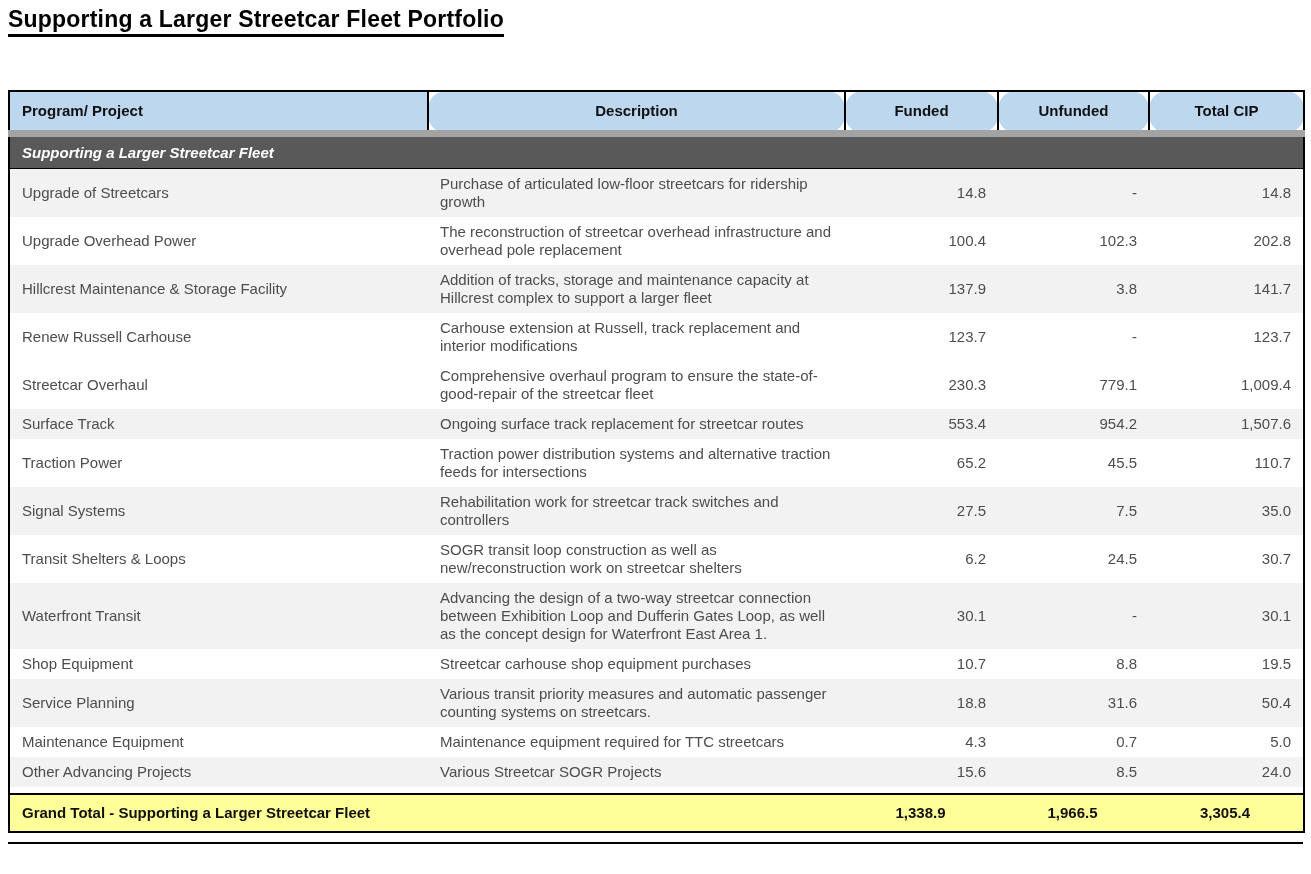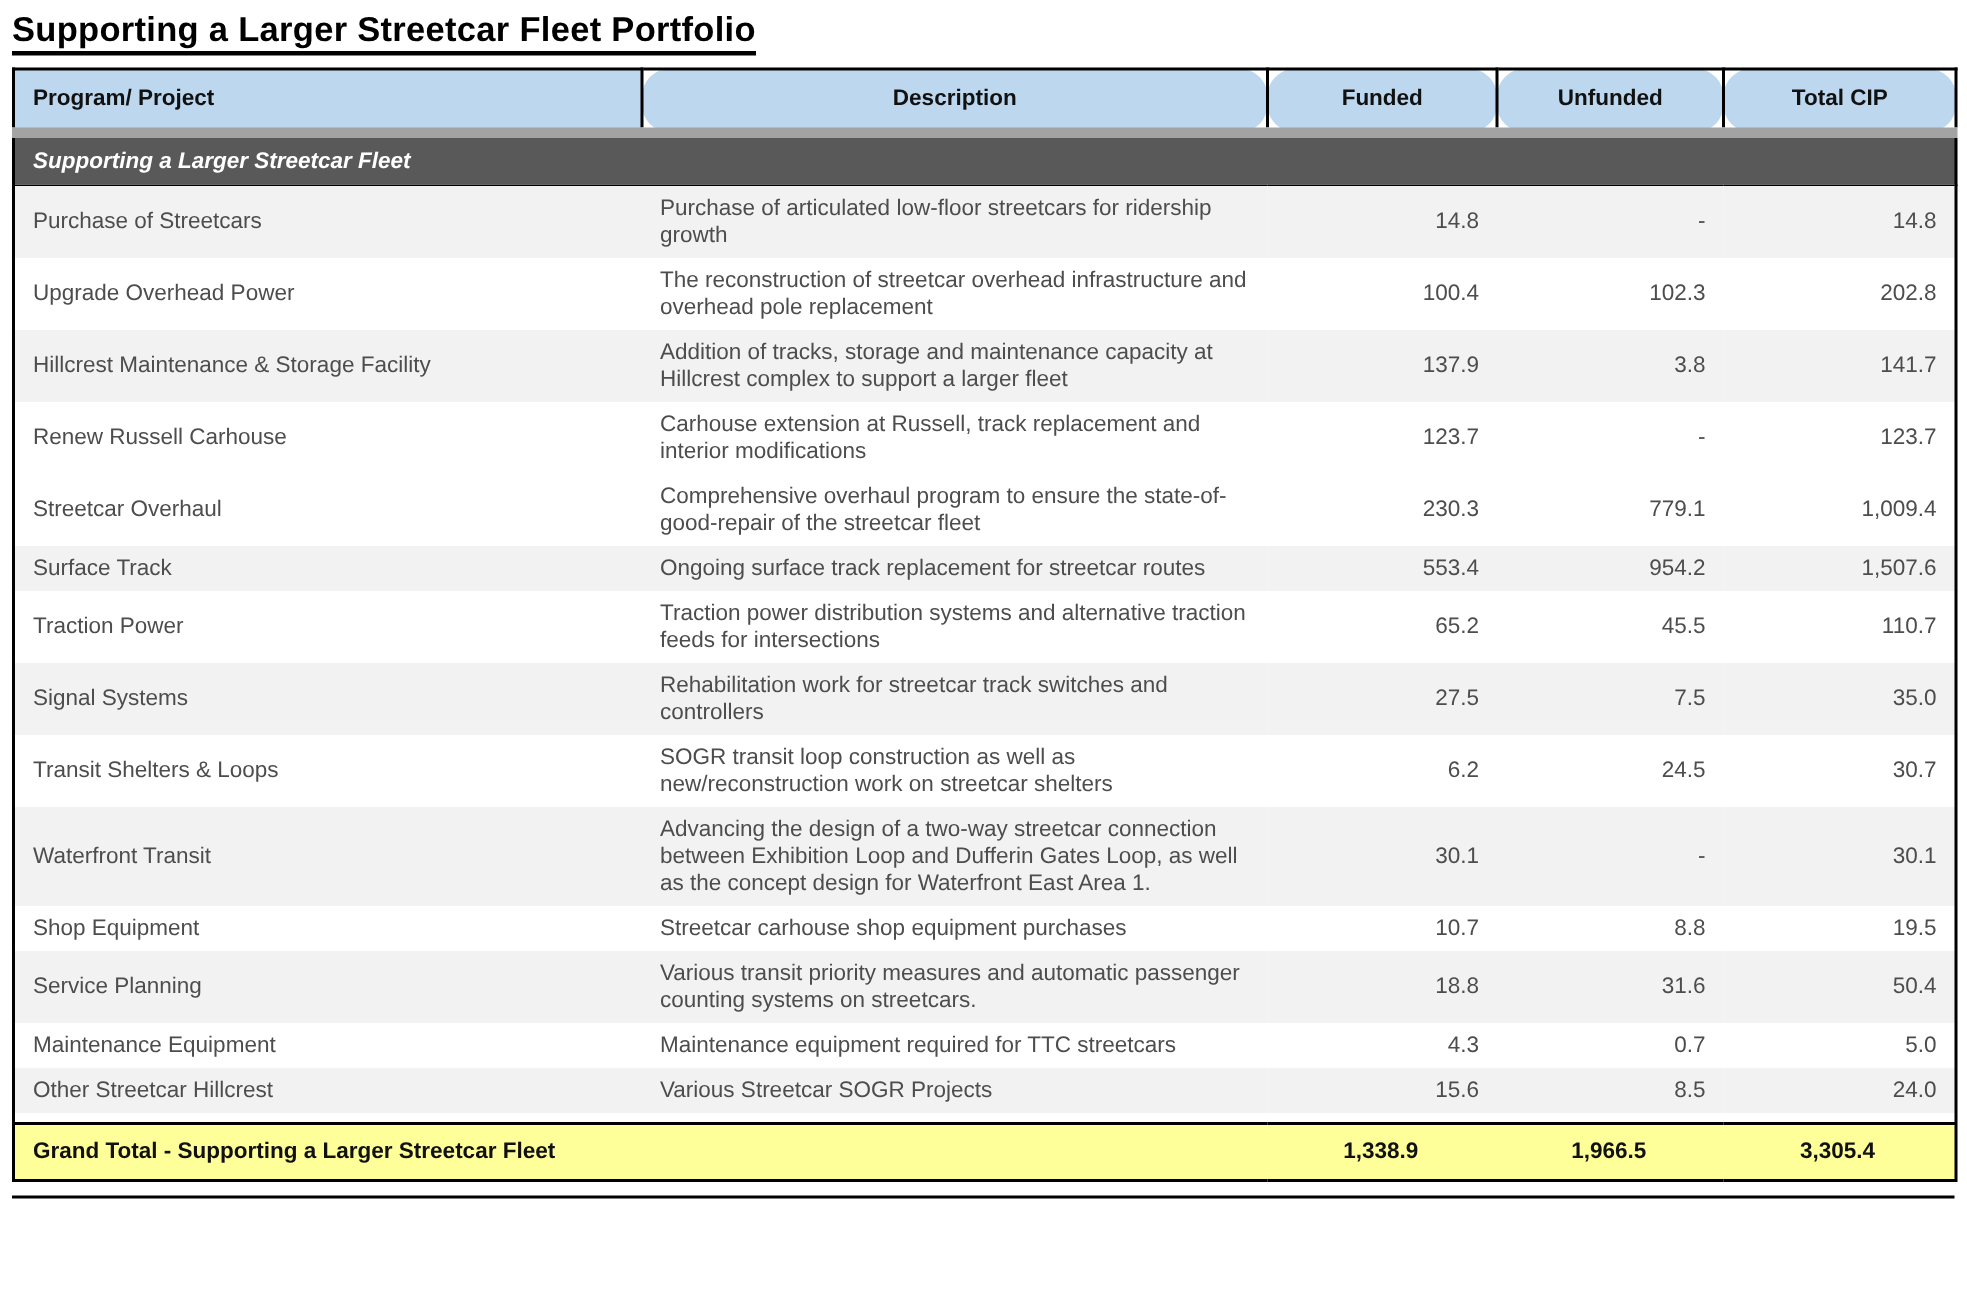--- a/index.html
+++ b/index.html
@@ -25,20 +25,21 @@
     padding-bottom: 1px;
     margin: 2px 0 8px 0;
     letter-spacing: 0.2px;
   }
   table.cip-table {
     border-collapse: collapse;
     table-layout: fixed;
     width: 1295px;
     border: 2px solid #000;
     font-size: 15px;
+    margin-top: 45px;
   }
   col.c-program { width: 419px; }
   col.c-desc    { width: 417px; }
   col.c-funded  { width: 153px; }
   col.c-unfund  { width: 151px; }
   col.c-total   { width: 155px; }
 
   thead th {
     background: var(--header-bg, #BDD7EE);
     border: 2px solid #000;
@@ -123,21 +124,21 @@
       <th class="center">Unfunded</th>
       <th class="center">Total CIP</th>
     </tr>
   </thead>
   <tbody id="table-body">
 
   <tr class="section-row">
         <td colspan="5">Supporting a Larger Streetcar Fleet</td>
       </tr>
       <tr class="data-row shaded">
-        <td class="cell-program">Purchase of Streetcars</td>
+        <td class="cell-program">Upgrade of Streetcars</td>
         <td class="cell-desc">Purchase of articulated low-floor streetcars for ridership growth</td>
         <td class="num">14.8</td>
         <td class="num">-</td>
         <td class="num">14.8</td>
       </tr>
       <tr class="data-row">
         <td class="cell-program">Upgrade Overhead Power</td>
         <td class="cell-desc">The reconstruction of streetcar overhead infrastructure and overhead pole replacement</td>
         <td class="num">100.4</td>
         <td class="num">102.3</td>
@@ -214,21 +215,21 @@
         <td class="num">50.4</td>
       </tr>
       <tr class="data-row">
         <td class="cell-program">Maintenance Equipment</td>
         <td class="cell-desc">Maintenance equipment required for TTC streetcars</td>
         <td class="num">4.3</td>
         <td class="num">0.7</td>
         <td class="num">5.0</td>
       </tr>
       <tr class="data-row shaded">
-        <td class="cell-program">Other Streetcar Hillcrest</td>
+        <td class="cell-program">Other Advancing Projects</td>
         <td class="cell-desc">Various Streetcar SOGR Projects</td>
         <td class="num">15.6</td>
         <td class="num">8.5</td>
         <td class="num">24.0</td>
       </tr>
       <tr class="spacer-row">
         <td colspan="5"></td>
       </tr>
     </tbody>
   <tfoot>

